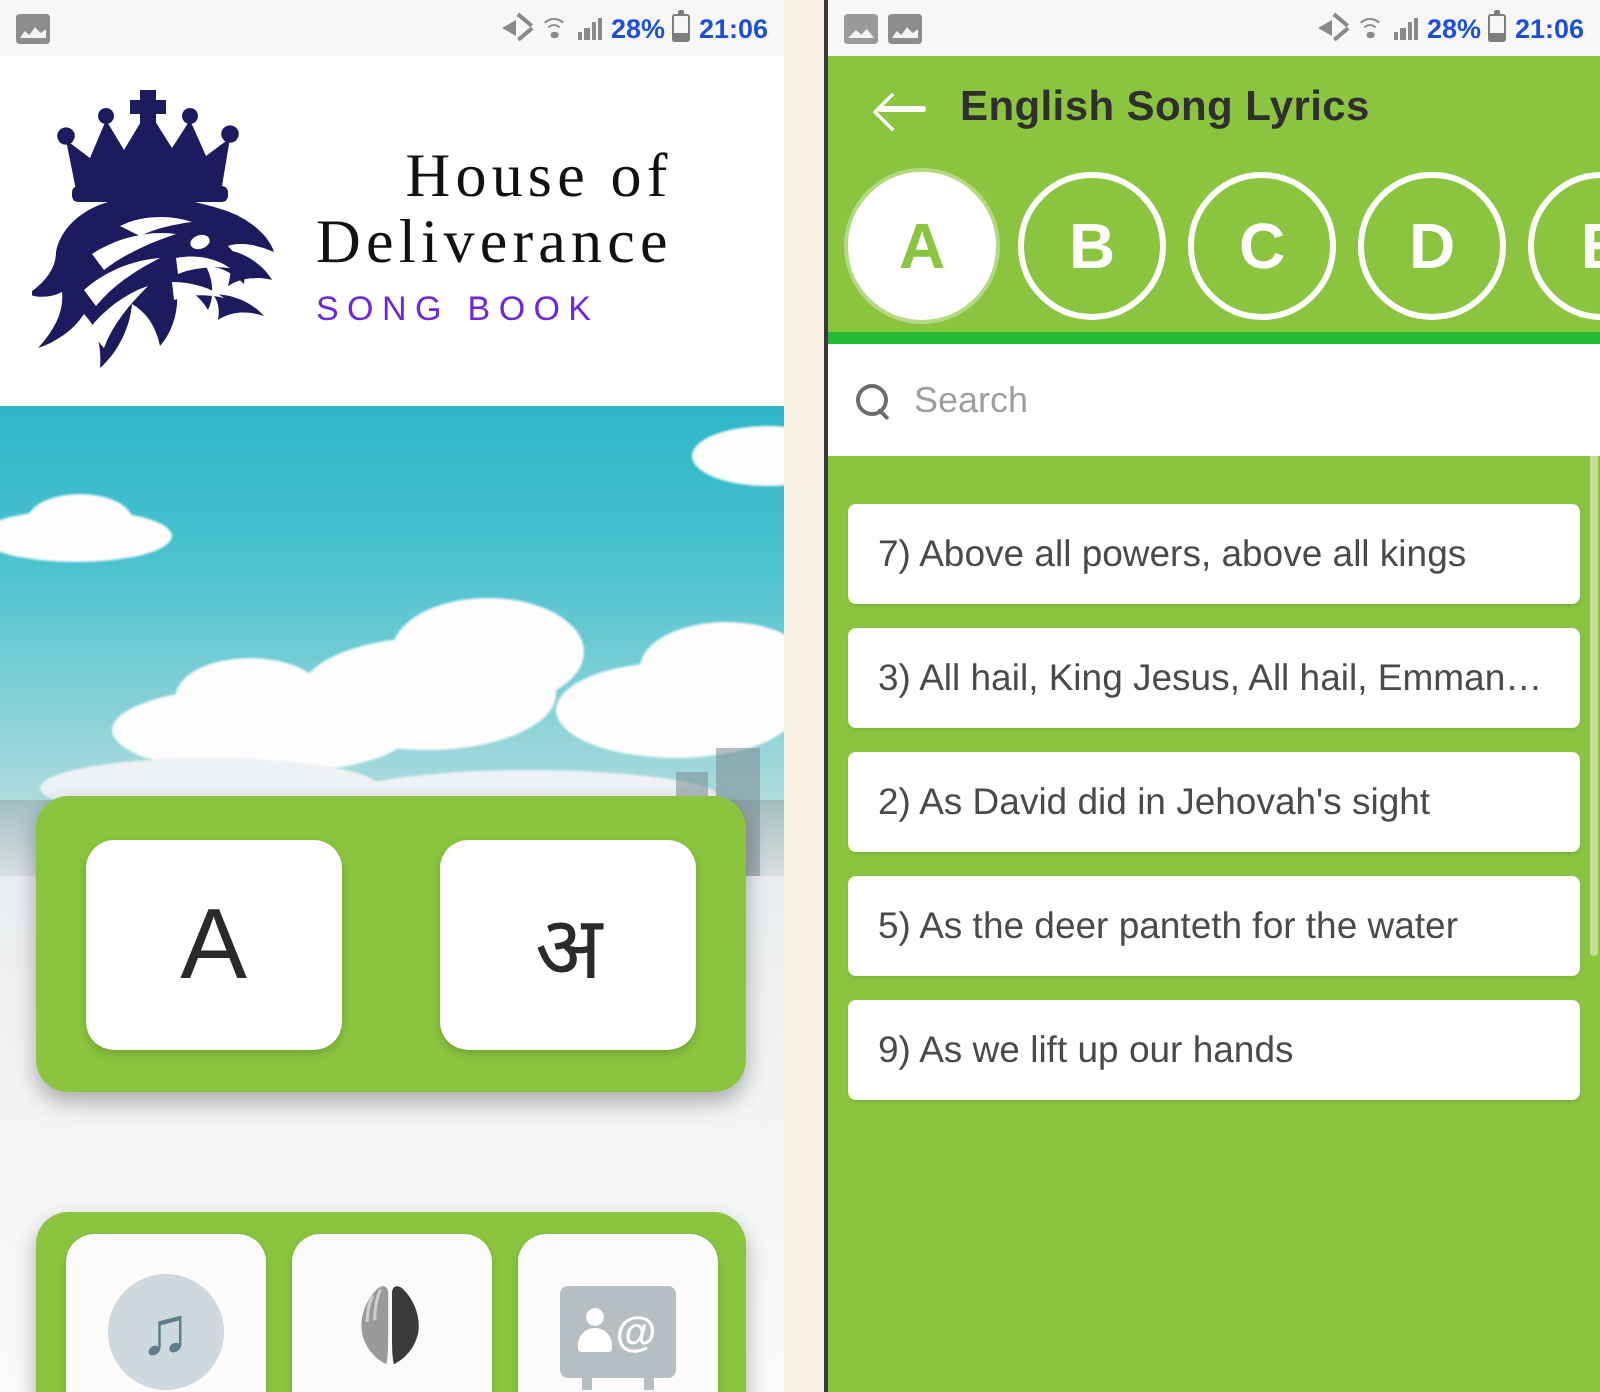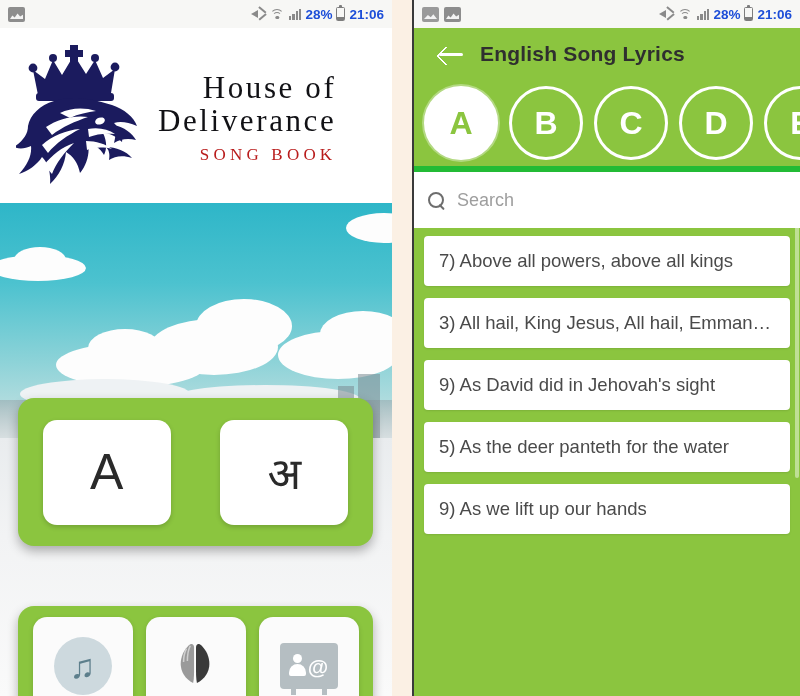--- a/index.html
+++ b/index.html
@@ -90,22 +90,22 @@
   }
   .lion-wrap { width: 132px; height: 152px; flex: none; position: relative; margin-top: 6px; }
   .brand { margin-left: 10px; padding-top: 6px; }
   .brand .b1, .brand .b2 {
     font-family: "Liberation Serif", serif; color: #111115;
     letter-spacing: 2.6px; line-height: 1.05; white-space: nowrap;
   }
   .brand .b1 { font-size: 31px; text-align: right; }
   .brand .b2 { font-size: 31px; }
   .brand .b3 {
-    font-family: Liberation Serif, serif; font-size: 17px; color: #b91c1c;
-    letter-spacing: 4.2px; text-align: right; margin-top: 7px; white-space: nowrap;
+    font-family: Liberation Sans, sans-serif; font-size: 17px; color: #6d28d9;
+    letter-spacing: 4.2px; text-align: left; margin-top: 7px; white-space: nowrap;
   }
 
   
   .hero {
     position: relative; height: 235px; overflow: hidden;
     background: linear-gradient(to bottom, #2eb6c8 0%, #4cc2cf 34%, #8ed3d8 68%, #cfe4e4 100%);
   }
   .cloud { position: absolute; background: #fdfdfd; border-radius: 50%; filter: blur(0.6px); }
   .cloud.soft { background: #eef2f4; }
   .cityband {
@@ -202,21 +202,21 @@
     border: 3.5px solid #ffffff; background: transparent;
   }
   .alpha.active {
     background: #ffffff; color: #8bc53f; border-color: #ffffff;
     box-shadow: 0 0 0 2px rgba(255,255,255,0.35);
   }
   .alpha-divider { height: 6px; background: #23bb35; }
 
   .searchbar {
     height: 56px; background: #ffffff; display: flex; align-items: center;
-    padding: 0 14px; gap: 12px; margin-bottom: 8px;
+    padding: 0 14px; gap: 12px; margin-bottom: 24px;
   }
   .ic-search { width: 17px; height: 17px; position: relative; flex: none; }
   .ic-search::before {
     content: ""; position: absolute; left: 0; top: 0; width: 12px; height: 12px;
     border: 2.4px solid #6d6d6d; border-radius: 50%;
   }
   .ic-search::after {
     content: ""; position: absolute; right: 0; bottom: 0; width: 7px; height: 2.4px;
     background: #6d6d6d; transform: rotate(45deg); border-radius: 2px;
   }
@@ -413,21 +413,21 @@
     <div class="alpha-divider"></div>
 
     <div class="searchbar">
       <span class="ic-search"></span>
       <input class="search-input" type="text" placeholder="Search" style="">
     </div>
 
     <div class="songlist">
       <div class="song-item">7) Above all powers, above all kings</div>
       <div class="song-item">3) All hail, King Jesus, All hail, Emman…</div>
-      <div class="song-item">9) As David did in Jehovah's sight</div>
+      <div class="song-item">2) As David did in Jehovah's sight</div>
       <div class="song-item">5) As the deer panteth for the water</div>
       <div class="song-item">9) As we lift up our hands</div>
     </div>
 
     <div class="scroll-hint"></div>
   </div>
 
 </div>
 
 </body></html>

